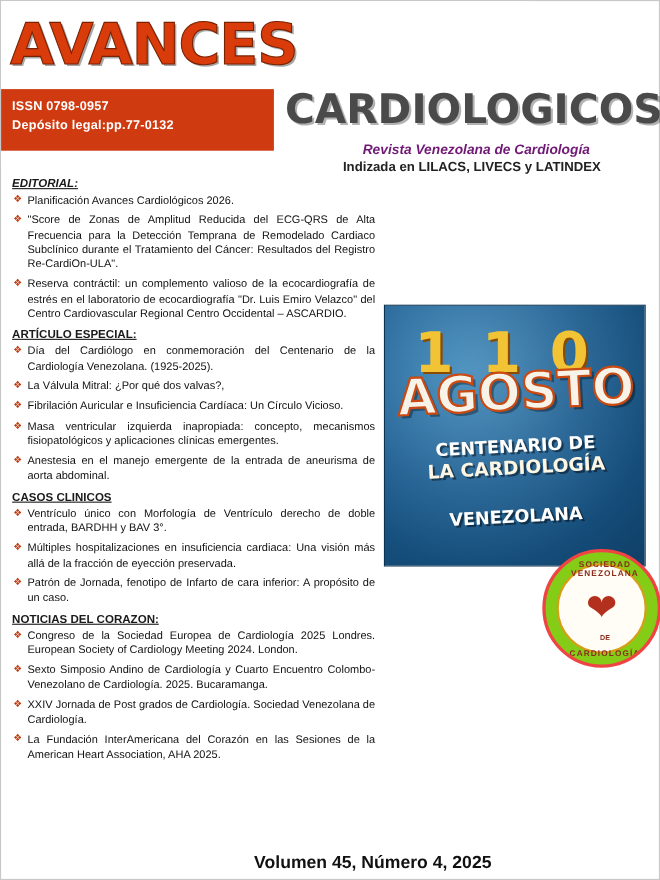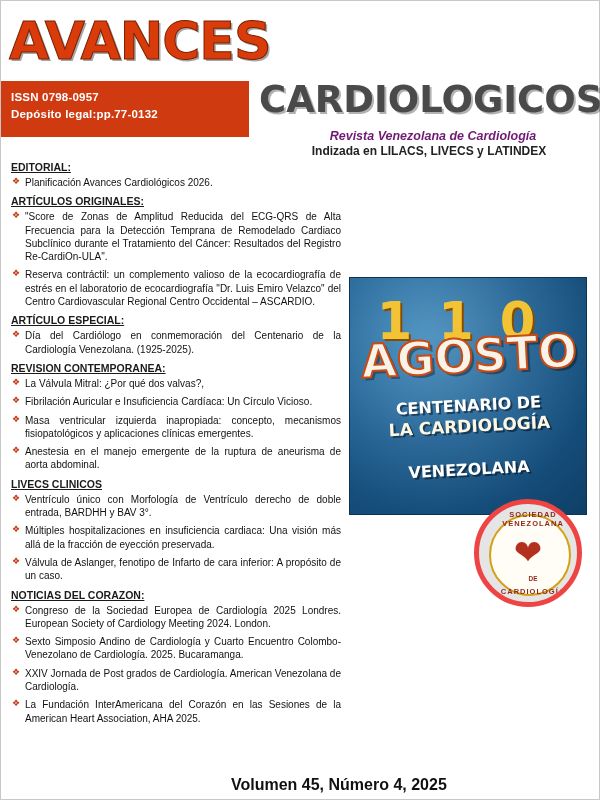--- a/index.html
+++ b/index.html
@@ -92,21 +92,21 @@
     width: 330px;
   }
   .sec { margin-bottom: 2px; }
   .sec-head {
     font-size: 10.5px;
     font-weight: bold;
     color: #1a1a1a;
     text-decoration: underline;
     margin: 6px 0 3px 0;
   }
-  .sec-head.first { margin-top: 2px; }
+  .sec-head.first { margin-top: 2px; font-style: italic; }
   ul.items { list-style: none; }
   ul.items li {
     position: relative;
     font-size: 10px;
     line-height: 1.33;
     color: #111;
     padding-left: 14px;
     margin-bottom: 5px;
     text-align: justify;
   }
@@ -179,25 +179,25 @@
     font-weight: bold;
     font-size: 16px;
     color: #ffffff;
     text-shadow: 2px 2px 0 rgba(0,0,0,0.45);
     transform: rotate(-3deg);
   }
 
   
   .seal {
     position: absolute;
-    left: 473px; top: 498px;
+    left: 492px; top: 498px;
     width: 108px; height: 108px;
     border-radius: 50%;
-    background: #e5e5e5;
-    border: 5px solid #ef4444;
+    background: #84cc16;
+    border: 3px solid #ef4444;
     overflow: hidden;
   }
   .seal-inner {
     position: absolute;
     left: 10px; top: 10px;
     width: 82px; height: 82px;
     border-radius: 50%;
     border: 2px solid #d4a017;
     background: #fffdf5;
   }
@@ -260,59 +260,57 @@
     <div class="col-left">
 
       <div class="sec">
         <div class="sec-head first">EDITORIAL:</div>
         <ul class="items">
           <li>Planificación Avances Cardiológicos 2026.</li>
         </ul>
       </div>
 
       <div class="sec">
-        <div class="sec-head">ARTÍCULOS ORIGINALES:</div>
         <ul class="items">
           <li>"Score de Zonas de Amplitud Reducida del ECG-QRS de Alta Frecuencia para la Detección Temprana de Remodelado Cardiaco Subclínico durante el Tratamiento del Cáncer: Resultados del Registro Re-CardiOn-ULA".</li>
           <li>Reserva contráctil: un complemento valioso de la ecocardiografía de estrés en el laboratorio de ecocardiografía "Dr. Luis Emiro Velazco" del Centro Cardiovascular Regional Centro Occidental – ASCARDIO.</li>
         </ul>
       </div>
 
       <div class="sec">
         <div class="sec-head">ARTÍCULO ESPECIAL:</div>
         <ul class="items">
           <li>Día del Cardiólogo en conmemoración del Centenario de la Cardiología Venezolana.    (1925-2025).</li>
         </ul>
       </div>
 
       <div class="sec">
-        <div class="sec-head">REVISION CONTEMPORANEA:</div>
         <ul class="items">
           <li>La Válvula Mitral: ¿Por qué dos valvas?,</li>
           <li>Fibrilación Auricular e Insuficiencia Cardíaca: Un Círculo Vicioso.</li>
           <li>Masa ventricular izquierda inapropiada: concepto, mecanismos fisiopatológicos y aplicaciones clínicas emergentes.</li>
-          <li>Anestesia en el manejo emergente de la ruptura de aneurisma de aorta abdominal.</li>
-        </ul>
-      </div>
-
-      <div class="sec">
-        <div class="sec-head">LIVECS CLINICOS</div>
+          <li>Anestesia en el manejo emergente de la entrada de aneurisma de aorta abdominal.</li>
+        </ul>
+      </div>
+
+      <div class="sec">
+        <div class="sec-head">CASOS CLINICOS</div>
         <ul class="items">
           <li>Ventrículo único con Morfología de Ventrículo derecho de doble entrada, BARDHH y BAV 3°.</li>
           <li>Múltiples hospitalizaciones en insuficiencia cardiaca: Una visión más allá de la fracción de eyección preservada.</li>
-          <li>Válvula de Aslanger, fenotipo de Infarto de cara inferior: A propósito de un caso.</li>
+          <li>Patrón de Jornada, fenotipo de Infarto de cara inferior: A propósito de un caso.</li>
         </ul>
       </div>
 
       <div class="sec">
         <div class="sec-head">NOTICIAS DEL CORAZON:</div>
         <ul class="items">
           <li>Congreso de la Sociedad Europea de Cardiología 2025 Londres. European Society of Cardiology Meeting 2024. London.</li>
           <li>Sexto Simposio Andino de Cardiología y Cuarto Encuentro Colombo-Venezolano de Cardiología. 2025. Bucaramanga.</li>
-          <li>XXIV Jornada de Post grados  de Cardiología. American Venezolana de Cardiología.</li>
+          <li>XXIV Jornada de Post grados  de Cardiología. Sociedad Venezolana de Cardiología.</li>
           <li>La Fundación InterAmericana del Corazón en las Sesiones de la American Heart Association, AHA 2025.</li>
         </ul>
       </div>
 
     </div>
 
     <div class="cover-art">
       <div class="art-ring"></div>
       <div class="art-110">110</div>
       <div class="art-agosto">AGOSTO</div>

